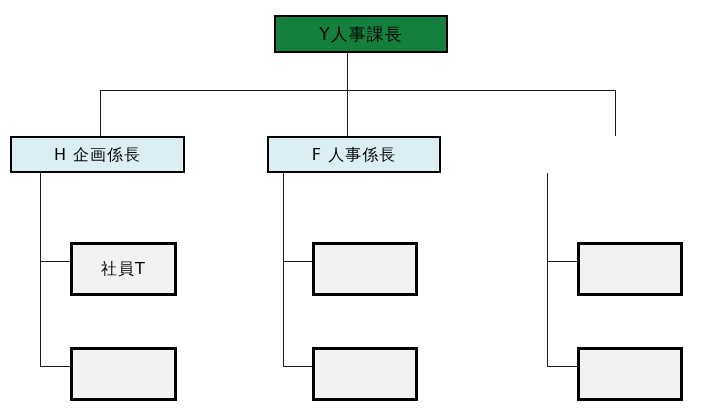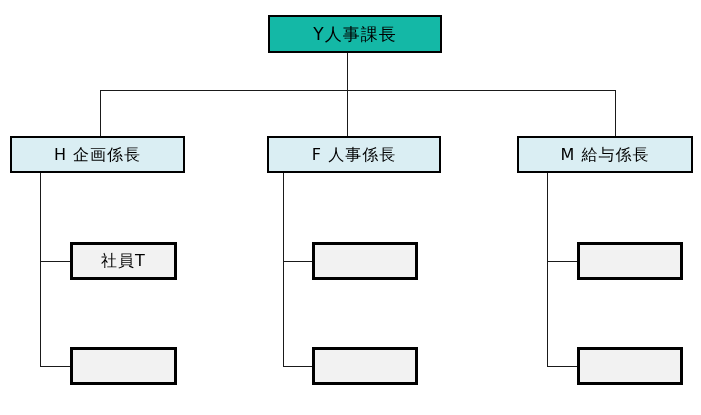--- a/index.html
+++ b/index.html
@@ -28,35 +28,35 @@
     display: flex;
     align-items: center;
     justify-content: center;
     color: #000000;
     font-size: 16px;
     line-height: 1;
     white-space: nowrap;
     letter-spacing: 1px;
   }
   .node-root {
-    left: 268px; top: 15px; width: 174px; height: 38px;
-    background: #14b8a6;
+    left: 274px; top: 15px; width: 174px; height: 38px;
+    background: #15803d;
     border: 2.5px solid #000000;
     font-size: 17px;
   }
   .node-manager {
     top: 136px; height: 37px;
     background: #DAEEF3;
     border: 2.5px solid #000000;
   }
   .node-manager.pos-h { left: 10px;  width: 175px; text-align: center; }
   .node-manager.pos-f { left: 258px; width: 174px; margin-left: 9px; }
   .node-manager.pos-m { left: 517px; width: 176px; }
   .node-sub {
-    width: 107px; height: 38px;
+    width: 107px; height: 54px;
     background: #F2F2F2;
     border: 3px solid #000000;
   }
   .col-h .node-sub { left: 70px; }
   .col-f .node-sub { left: 312px; width: 106px; }
   .col-m .node-sub { left: 577px; width: 106px; }
   .row-1 { top: 242px; }
   .row-2 { top: 347px; }
 </style>
 </head>
@@ -90,23 +90,20 @@
   <div class="node node-root">
     <span>Y人事課長</span>
   </div>
 
   <div class="node node-manager pos-h">
     <span>H 企画係長</span>
   </div>
   <div class="node node-manager pos-f">
     <span>F 人事係長</span>
   </div>
-  <div class="node node-manager pos-m">
-    <span>M 給与係長</span>
-  </div>
 
   <div class="col-h">
     <div class="node node-sub row-1">
       <span>社員T</span>
     </div>
     <div class="node node-sub row-2">
       <span></span>
     </div>
   </div>
 

